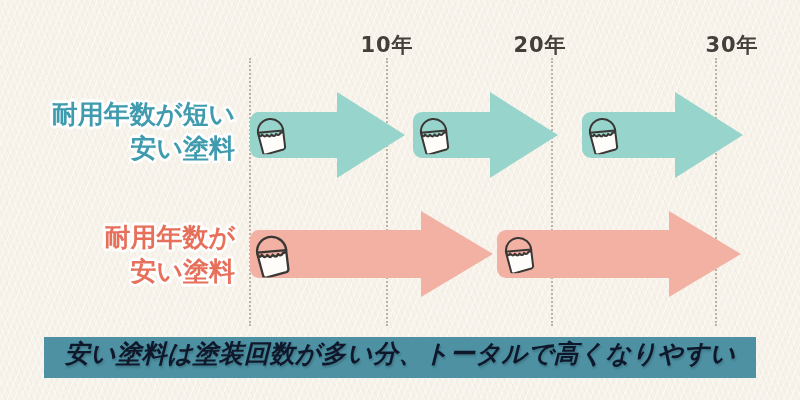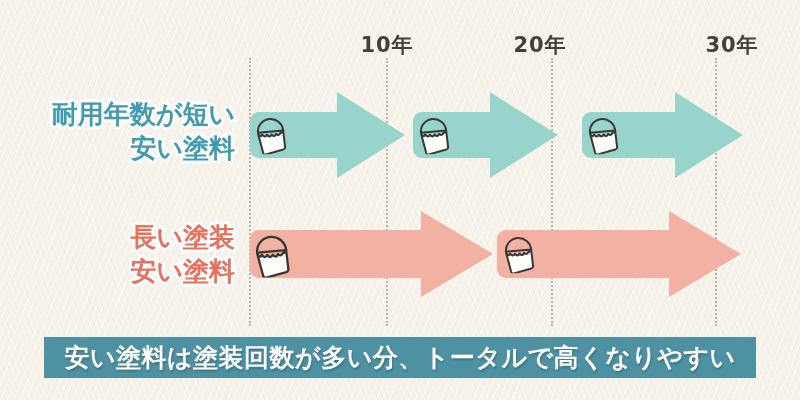--- a/index.html
+++ b/index.html
@@ -54,24 +54,25 @@
   
   .bucket{position:absolute;overflow:visible;}
   .bkt-t1{left:250px;top:110px;width:40px;height:46px}
   .bkt-t2{left:413px;top:110px;width:40px;height:46px}
   .bkt-t3{left:582px;top:110px;width:40px;height:46px}
   .bkt-p1{left:248px;top:227px;width:46px;height:52px}
   .bkt-p2{left:498px;top:229px;width:40px;height:46px}
   
   .banner{
     position:absolute;left:44px;top:337px;width:712px;height:41px;
-    background:#4d91a3;color:#ffffff;
-    display:flex;align-items:center;justify-content:center;
+    background:#4d91a3;color:#0f172a;
+    display:flex;justify-content:center;
     font-weight:bold;font-size:25px;letter-spacing:.5px;white-space:nowrap;
     text-shadow:1px 2px 2px rgba(25,55,65,.3);
+    font-style:italic;
   }
 </style>
 </head>
 <body>
 
 <svg width="0" height="0" style="position:absolute">
   <symbol id="paint-bucket" viewBox="0 0 60 64">
     <g transform="rotate(-5 30 32)">
       <path d="M12 30 A19 19 0 0 1 50 30 Z" fill="none" stroke="#3b3735" stroke-width="3" stroke-linejoin="round" stroke-linecap="round"></path>
       <g transform="rotate(-7 31 30)">
@@ -125,21 +126,21 @@
       <use href="#paint-bucket"></use>
     </svg>
   <svg class="bucket bkt-t2" viewBox="0 0 60 64">
       <use href="#paint-bucket"></use>
     </svg>
   <svg class="bucket bkt-t3" viewBox="0 0 60 64">
       <use href="#paint-bucket"></use>
     </svg>
 
   <div class="row-label label-durable">
-    <div>長い塗装</div>
+    <div>耐用年数が</div>
     <div>安い塗料</div>
   </div>
 
   <div class="arrow pink p-a1">
     <div class="arrow-body"></div>
     <div class="arrow-head"></div>
   </div>
   <div class="arrow pink p-a2">
     <div class="arrow-body"></div>
     <div class="arrow-head"></div>

